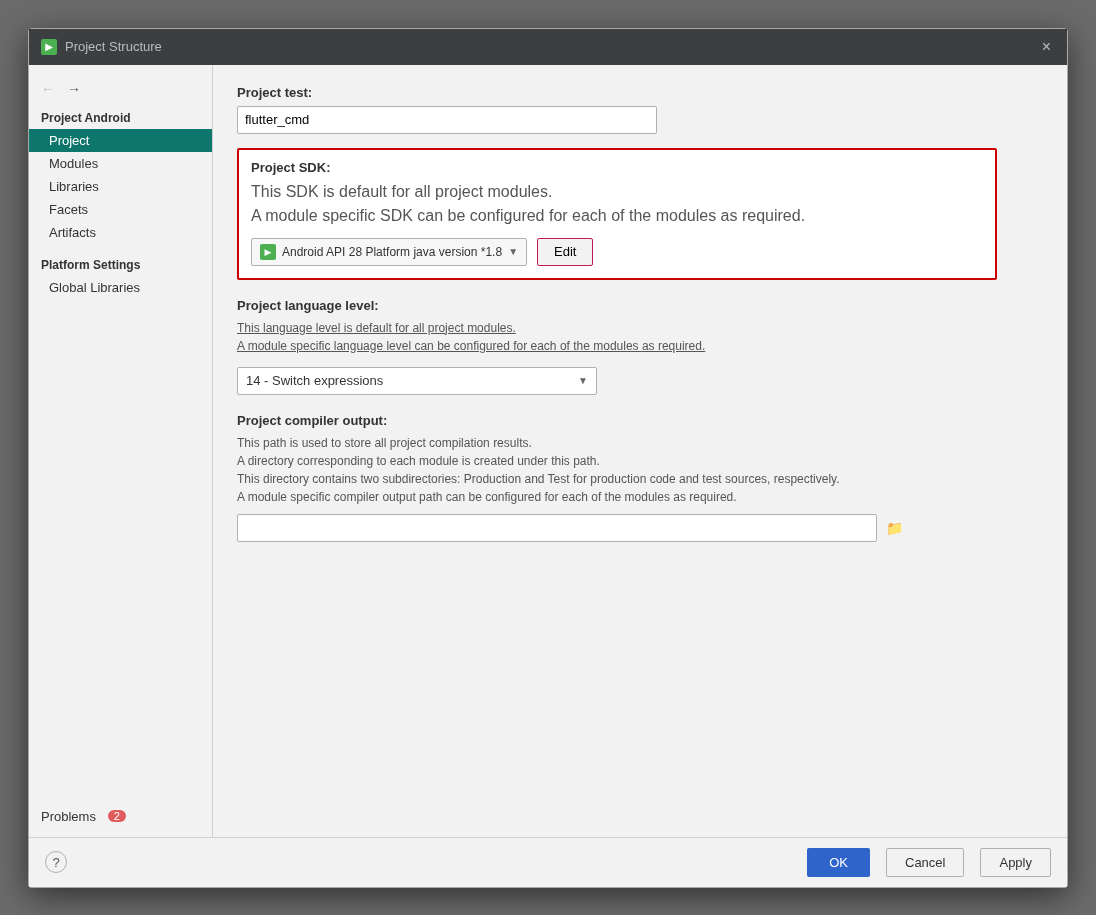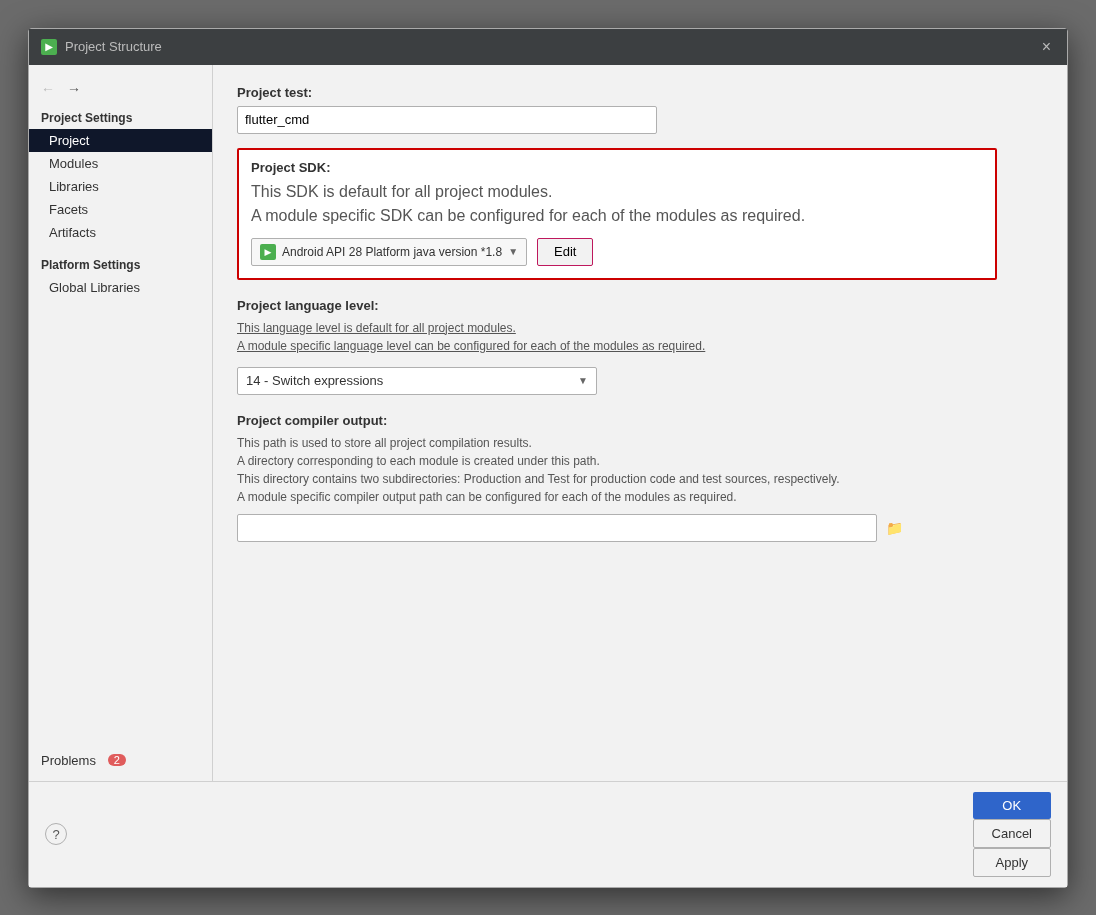--- a/index.html
+++ b/index.html
@@ -88,21 +88,21 @@
       padding: 4px 12px 4px 12px;
       margin-top: 2px;
     }
     .sidebar-item {
       padding: 4px 12px 4px 20px;
       cursor: pointer;
       color: #333;
       font-size: 13px;
     }
     .sidebar-item.active {
-      background: #0f172a;
+      background: #0f766e;
       color: #fff;
     }
     .sidebar-divider { height: 8px; }
     .problems-item {
       display: flex;
       align-items: center;
       gap: 12px;
       padding: 5px 12px 5px 12px;
       cursor: pointer;
       color: #333;
@@ -269,21 +269,21 @@
     .help-btn {
       width: 22px; height: 22px;
       border: 1px solid #b0b0b0;
       border-radius: 50%;
       display: flex; align-items: center; justify-content: center;
       cursor: pointer;
       font-size: 13px; color: #555;
       background: #f2f2f2;
     }
     .footer-right {
-      display: flex; gap: 0; flex-direction: column;
+      display: flex; gap: 16px;
     }
     .btn-ok {
       background: #2f65ca;
       color: #fff;
       border: none;
       border-radius: 2px;
       padding: 6px 22px;
       font-size: 13px;
       cursor: pointer;
     }
@@ -310,21 +310,21 @@
     </div>
 
     <div class="dialog-body">
 
       <div class="sidebar">
         <div class="nav-bar">
           <span class="nav-arrow disabled">←</span>
           <span class="nav-arrow">→</span>
         </div>
 
-        <div class="section-header">Project Settings</div>
+        <div class="section-header">Project Android</div>
 
         <div class="sidebar-item active">
           <span>Project</span>
         </div>
         <div class="sidebar-item">
           <span>Modules</span>
         </div>
         <div class="sidebar-item">
           <span>Libraries</span>
         </div>

